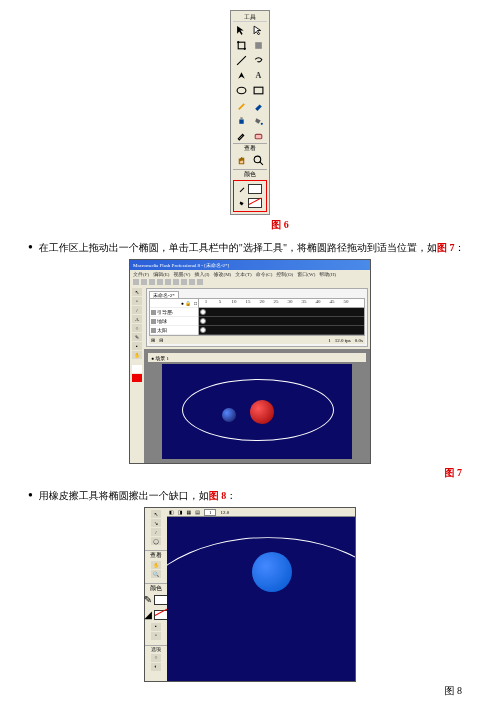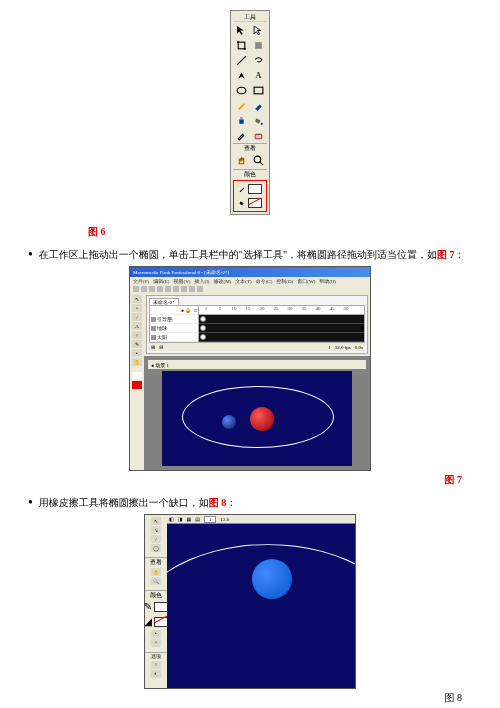--- a/index.html
+++ b/index.html
@@ -162,21 +162,21 @@
           <span><svg width="8" height="8" viewBox="0 0 10 10">
                 <path d="M3 3 L7 5 L5 8 L2 6 Z" fill="#000"></path>
               </svg></span>
           <div class="swatch" style="background:#fff;position:relative">
               <div style="position:absolute;left:0;top:5px;width:14px;height:1px;background:#e00;transform:rotate(-28deg);transform-origin:left"></div>
             </div>
         </div>
       </div>
     </div>
   </div>
-  <div style="text-align:left;margin-top:10px;padding-left:60px">
+  <div style="text-align:center;margin-top:3px;padding-left:60px">
     <span class="fig-label">图 6</span>
   </div>
 
   <div class="bullet-row">
     <span class="bullet-dot">●</span>
     <div class="bullet-text">
       <span>在工作区上拖动出一个椭圆，单击工具栏中的"选择工具"，将椭圆路径拖动到适当位置，如</span><span class="fig-label">图 7</span><span>：</span>
     </div>
   </div>
 

